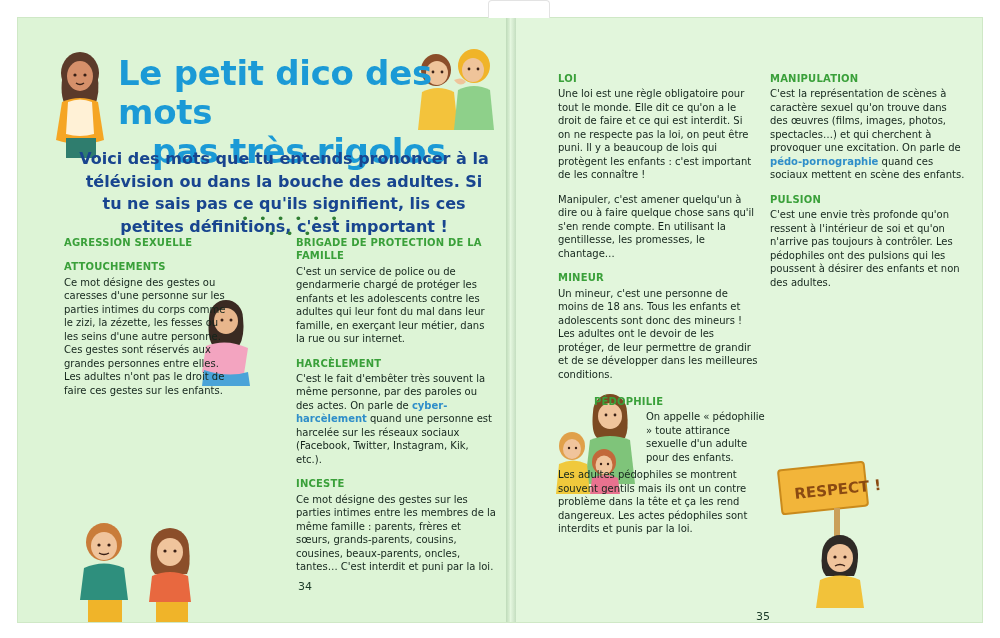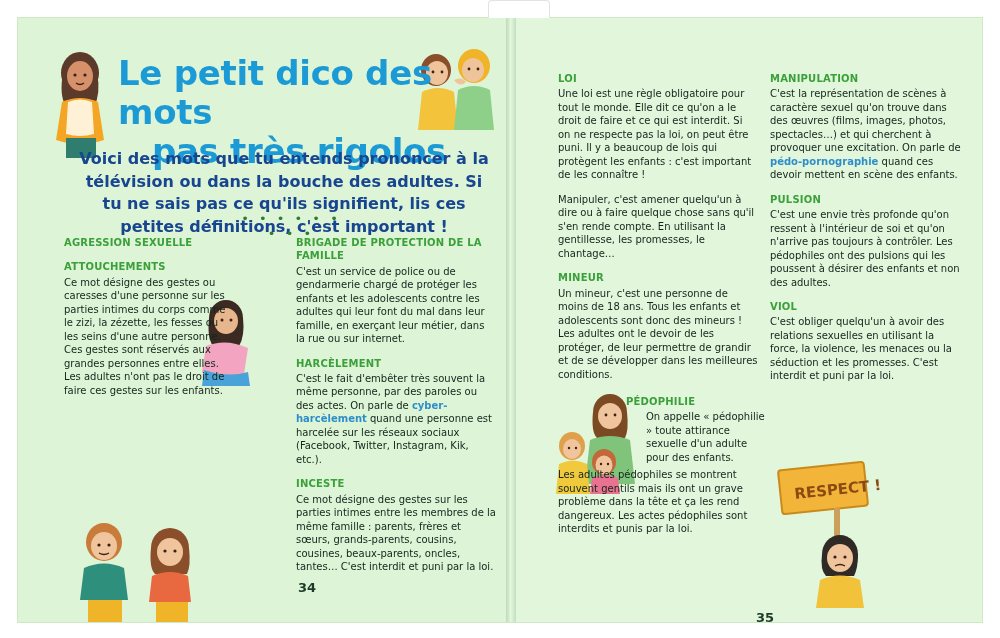--- a/index.html
+++ b/index.html
@@ -32,21 +32,21 @@
   .entry{margin-bottom:11px;}
   .hd{font-weight:bold;font-size:10px;color:#3aa03a;letter-spacing:.2px;margin-bottom:2px;}
   .bodytext{font-size:10px;line-height:1.35;color:#14251c;}
   b.inline{font-weight:bold;color:#2f8ec9;}
 
   .colL1{left:46px;top:218px;width:165px;}
   .colL2{left:262px;top:218px;width:200px;margin-left:16px;}
   .colR1{left:540px;top:54px;width:200px;}
   .colR2{left:752px;top:54px;width:195px;}
 
-  .pagenum{position:absolute;font-size:13px;color:#1b3b28;font-weight:bold;}
+  .pagenum{position:absolute;font-size:11px;color:#1b3b28;font-weight:normal;}
   .pn-left{left:280px;top:562px;}
   .pn-right{left:738px;top:592px;}
 
   
   .ill{position:absolute;}
   svg{display:block;overflow:visible;}
 </style>
 </head>
 <body>
 
@@ -193,37 +193,33 @@
         <p class="bodytext">Une loi est une règle obligatoire pour tout le monde. Elle dit ce qu'on a le droit de faire et ce qui est interdit. Si on ne respecte pas la loi, on peut être puni. Il y a beaucoup de lois qui protègent les enfants : c'est important de les connaître !</p>
       </div>
       <div class="entry">
         <p class="bodytext">Manipuler, c'est amener quelqu'un à dire ou à faire quelque chose sans qu'il s'en rende compte. En utilisant la gentillesse, les promesses, le chantage…</p>
       </div>
       <div class="entry">
         <div class="hd">MINEUR</div>
         <p class="bodytext">Un mineur, c'est une personne de moins de 18 ans. Tous les enfants et adolescents sont donc des mineurs ! Les adultes ont le devoir de les protéger, de leur permettre de grandir et de se développer dans les meilleures conditions.</p>
       </div>
       <div class="entry" style="margin-top:14px;">
-        <div class="hd" style="margin-left:68px;">PÉDOPHILIE</div>
+        <div class="hd" style="margin-left:36px;">PÉDOPHILIE</div>
         <p class="bodytext" style="margin-left:88px;width:126px;">On appelle « pédophilie » toute attirance sexuelle d'un adulte pour des enfants.</p>
-        <p class="bodytext" style="margin-top:4px;">Les adultes pédophiles se montrent souvent gentils mais ils ont un grave problème dans la tête et ça les rend dangereux. Les actes pédophiles sont interdits et punis par la loi.</p>
+        <p class="bodytext" style="margin-top:4px;">Les adultes pédophiles se montrent souvent gentils mais ils ont un contre problème dans la tête et ça les rend dangereux. Les actes pédophiles sont interdits et punis par la loi.</p>
       </div>
     </div>
 
     <div class="col colR2">
       <div class="entry">
         <div class="hd">MANIPULATION</div>
-        <p class="bodytext"><span>C'est la représentation de scènes à caractère sexuel qu'on trouve dans des œuvres (films, images, photos, spectacles…) et qui cherchent à provoquer une excitation. On parle de </span><b class="inline">pédo-pornographie</b><span> quand ces devoir mettent en scène des enfants.</span></p>
+        <p class="bodytext"><span>C'est la représentation de scènes à caractère sexuel qu'on trouve dans des œuvres (films, images, photos, spectacles…) et qui cherchent à provoquer une excitation. On parle de </span><b class="inline">pédo-pornographie</b><span> quand ces sociaux mettent en scène des enfants.</span></p>
       </div>
       <div class="entry">
         <div class="hd">PULSION</div>
         <p class="bodytext">C'est une envie très profonde qu'on ressent à l'intérieur de soi et qu'on n'arrive pas toujours à contrôler. Les pédophiles ont des pulsions qui les poussent à désirer des enfants et non des adultes.</p>
-      </div>
-      <div class="entry">
-        <div class="hd">VIOL</div>
-        <p class="bodytext">C'est obliger quelqu'un à avoir des relations sexuelles en utilisant la force, la violence, les menaces ou la séduction et les promesses. C'est interdit et puni par la loi.</p>
       </div>
     </div>
 
     <div class="pagenum pn-left">34</div>
     <div class="pagenum pn-right">35</div>
   </div>
 </div>
 
 </body></html>

